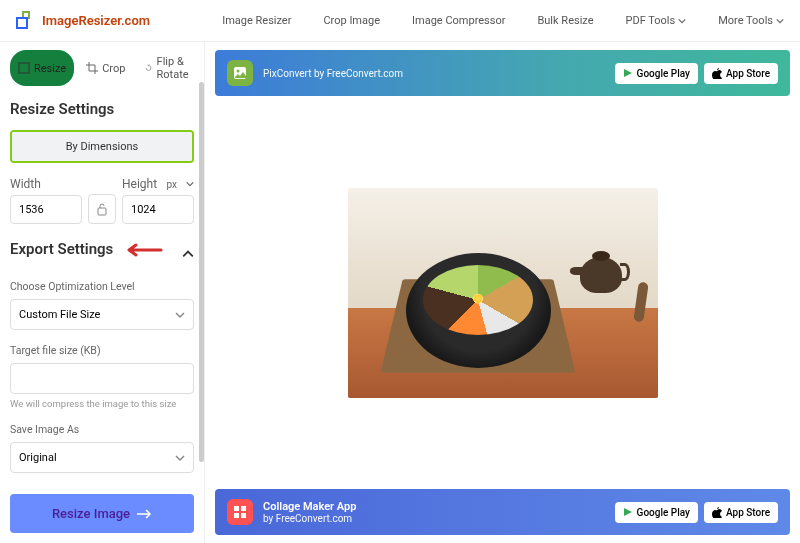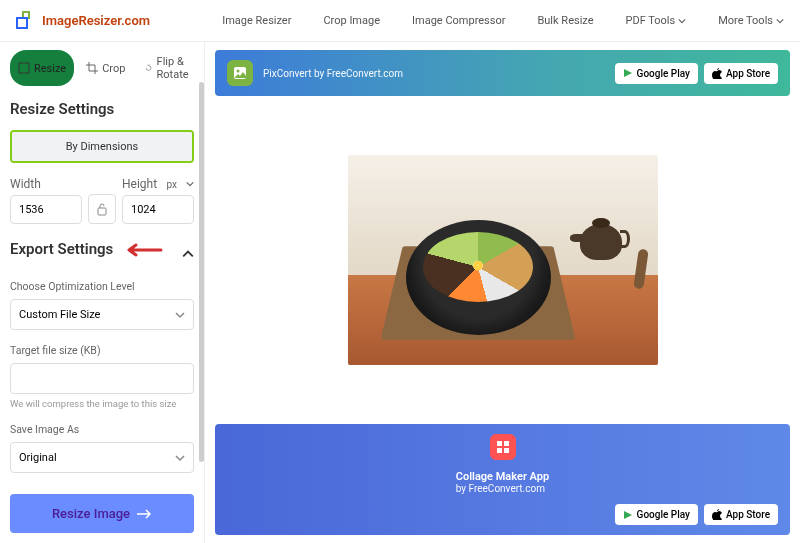--- a/index.html
+++ b/index.html
@@ -44,21 +44,21 @@
 .select-box { width: 100%; padding: 8px; font-size: 11px; border: 1px solid #ddd; border-radius: 4px; background: #fff; display: flex; justify-content: space-between; align-items: center; cursor: pointer; margin-bottom: 14px; }
 .text-input { width: 100%; padding: 8px; font-size: 11px; border: 1px solid #ddd; border-radius: 4px; margin-bottom: 4px; }
 .helper-text { font-size: 9.5px; color: #999; margin-bottom: 14px; }
 
 .resize-btn { margin-top: auto; margin-bottom: 10px; width: 100%; padding: 12px; background: #6a8cff; color: #4c1d95; border: none; border-radius: 4px; font-size: 13px; font-weight: 500; cursor: pointer; display: flex; align-items: center; justify-content: center; gap: 6px; }
 
 .content { flex: 1; padding: 8px 10px; display: flex; flex-direction: column; overflow: hidden; }
 
 .promo { border-radius: 4px; padding: 10px 12px; display: flex; align-items: center; gap: 10px; }
 .promo-1 { background: linear-gradient(90deg, #3d7bd9 0%, #45a8b0 60%, #3fb89b 100%); }
-.promo-2 { background: linear-gradient(90deg, #4a68d8 0%, #5f89e8 100%); margin-top: auto; flex-direction: column; }
+.promo-2 { background: linear-gradient(90deg, #4a68d8 0%, #5f89e8 100%); margin-top: auto; }
 .promo-icon { width: 26px; height: 26px; border-radius: 6px; display: flex; align-items: center; justify-content: center; }
 .promo-icon-1 { background: #7cb342; }
 .promo-icon-2 { background: #ff5252; }
 .promo-text { color: #fff; }
 .promo-title { font-size: 11px; font-weight: 600; }
 .promo-sub { font-size: 10px; opacity: 0.95; }
 .promo-btns { margin-left: auto; display: flex; gap: 6px; }
 .store-btn { background: #fff; border-radius: 4px; padding: 5px 8px; display: flex; align-items: center; gap: 4px; font-size: 10px; font-weight: 500; cursor: pointer; }
 
 .canvas { flex: 1; display: flex; align-items: center; justify-content: center; }

